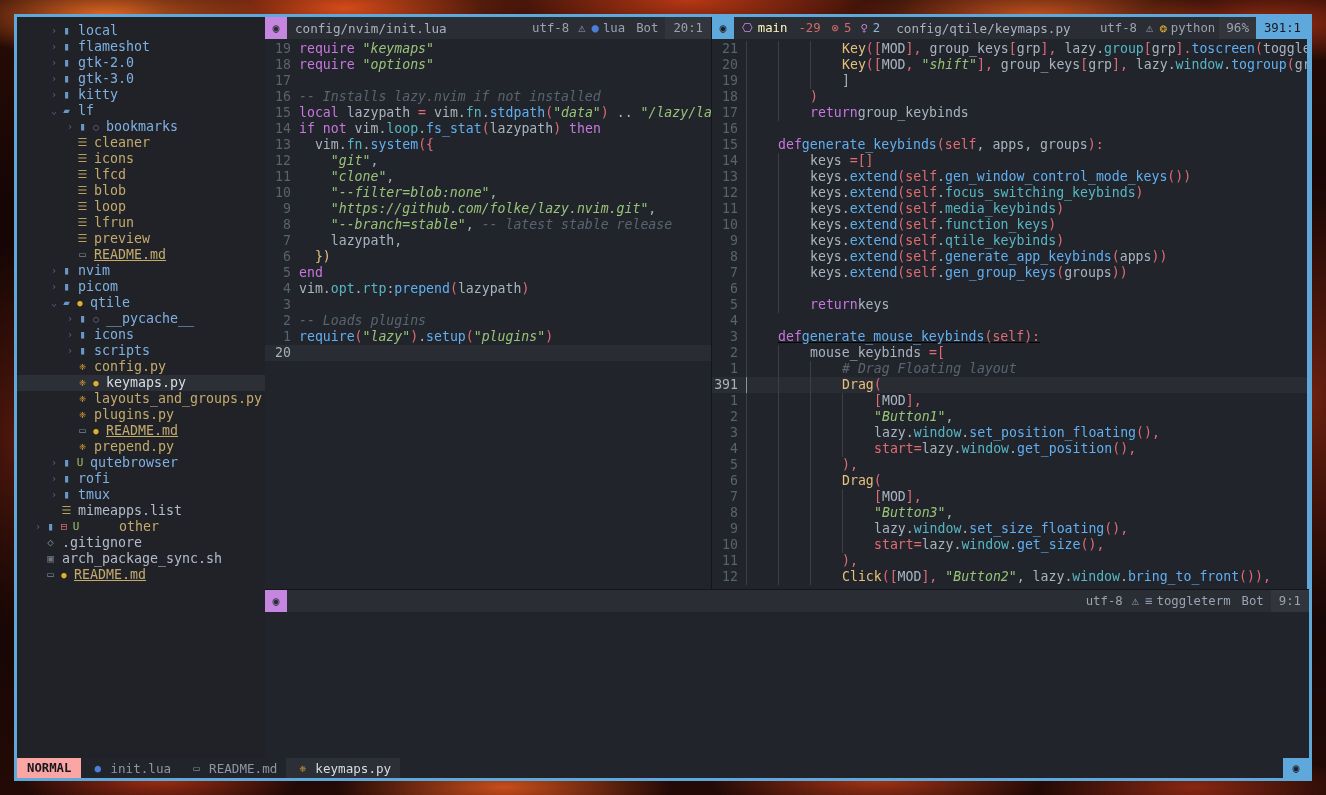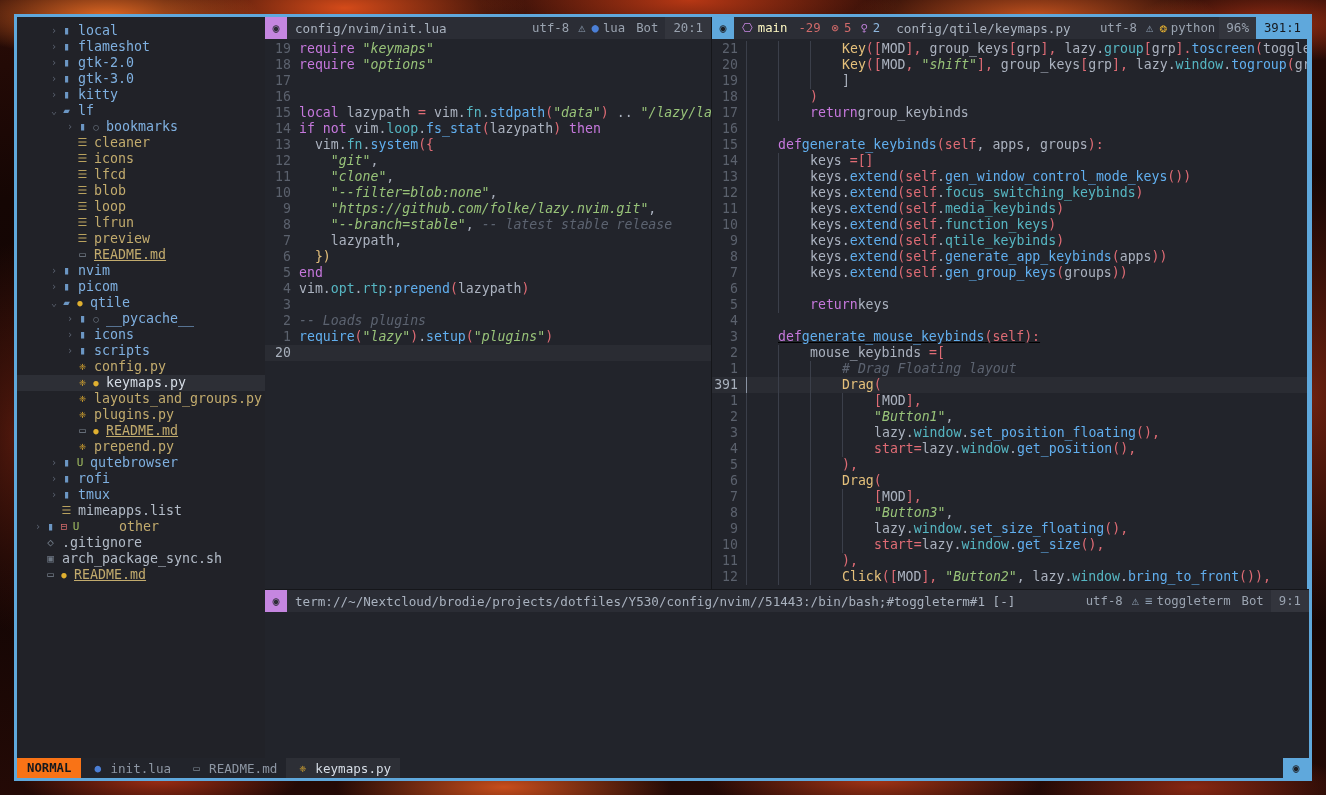--- a/index.html
+++ b/index.html
@@ -123,21 +123,21 @@
   #terminal{flex:1;display:flex;flex-direction:column;min-height:0;border-top:1px solid #15161a;background:#22242b;}
   #term-body{flex:1;font-size:13.2px;line-height:16px;padding:2px 0 0 12px;color:#b3bcc8;white-space:pre;}
   .tm-host{color:#8fb8e0;}
   .tm-branch{color:#d06a8a;}
   .tm-arrow{color:#5fa8dc;}
   
   #statusline{
     height:20px;flex:0 0 20px;display:flex;align-items:center;
     background:#22242b;font-size:12.6px;white-space:nowrap;
   }
-  .mode{background:#f97316;color:#15181d;padding:0 10px;height:20px;line-height:20px;font-weight:bold;font-size:12.3px;}
+  .mode{background:#fca5a5;color:#15181d;padding:0 10px;height:20px;line-height:20px;font-weight:bold;font-size:12.3px;}
   .bufitem{display:flex;align-items:center;gap:5px;padding:0 9px;height:20px;color:#8d96a3;}
   .bufitem.active{background:#2d2f36;color:#d6dde6;}
   .sl-spacer{flex:1;}
   .sl-right{background:#5fa8dc;color:#1d1f24;width:26px;height:20px;display:flex;align-items:center;justify-content:center;font-size:12px;}
   .vscroll{position:absolute;right:0;top:0;width:2px;background:#5fa8dc;}
 </style>
 </head>
 <body>
 
 <div id="wallpaper"></div>
@@ -380,21 +380,21 @@
             <span class="wb-seg" style="color:#8a9aad;padding:0 2px;">⚠</span>
             <span class="wb-seg" style="color:#4b7fd6;padding:0 4px;">●</span>
             <span class="wb-seg" style="padding:0 4px 0 0;">lua</span>
             <span class="wb-seg">Bot</span>
             <span class="wb-pos dim">20:1</span>
           </div>
           <div class="code" id="code-left">
               <div class="ln"><span class="num">19</span><span class="src"><span class="kw">require </span><span class="str">"keymaps"</span></span></div>
               <div class="ln"><span class="num">18</span><span class="src"><span class="kw">require </span><span class="str">"options"</span></span></div>
               <div class="ln"><span class="num">17</span><span class="src"></span></div>
-              <div class="ln"><span class="num">16</span></div>
+              <div class="ln"><span class="num">16</span><span class="src"><span class="cmt">-- Installs lazy.nvim if not installed</span></span></div>
               <div class="ln"><span class="num">15</span><span class="src"><span class="kw">local</span><span class="var"> lazypath </span><span class="kw2">=</span><span class="var"> vim</span><span class="punct">.</span><span class="mod">fn</span><span class="punct">.</span><span class="fn">stdpath</span><span class="kw2">(</span><span class="str">"data"</span><span class="kw2">)</span><span class="var"> .. </span><span class="str">"/lazy/lazy.nvi</span></span></div>
               <div class="ln"><span class="num">14</span><span class="src"><span class="kw">if</span><span class="var"> </span><span class="kw">not</span><span class="var"> vim</span><span class="punct">.</span><span class="mod">loop</span><span class="punct">.</span><span class="fn">fs_stat</span><span class="kw2">(</span><span class="var">lazypath</span><span class="kw2">)</span><span class="var"> </span><span class="kw">then</span></span></div>
               <div class="ln"><span class="num">13</span><span class="src"><span class="var">  vim</span><span class="punct">.</span><span class="mod">fn</span><span class="punct">.</span><span class="fn">system</span><span class="kw2">({</span></span></div>
               <div class="ln"><span class="num">12</span><span class="src"><span class="var">    </span><span class="str">"git"</span><span class="punct">,</span></span></div>
               <div class="ln"><span class="num">11</span><span class="src"><span class="var">    </span><span class="str">"clone"</span><span class="punct">,</span></span></div>
               <div class="ln"><span class="num">10</span><span class="src"><span class="var">    </span><span class="str">"--filter=blob:none"</span><span class="punct">,</span></span></div>
               <div class="ln"><span class="num">9</span><span class="src"><span class="var">    </span><span class="str">"https://github.com/folke/lazy.nvim.git"</span><span class="punct">,</span></span></div>
               <div class="ln"><span class="num">8</span><span class="src"><span class="var">    </span><span class="str">"--branch=stable"</span><span class="punct">, </span><span class="cmt">-- latest stable release</span></span></div>
               <div class="ln"><span class="num">7</span><span class="src"><span class="var">    lazypath</span><span class="punct">,</span></span></div>
               <div class="ln"><span class="num">6</span><span class="src"><span class="def">  })</span></span></div>
@@ -464,21 +464,20 @@
               <div class="ln"><span class="num">10</span><span style="position: relative; width: 128px; flex: 0 0 128px;"><span style="position: absolute; left: 0px; top: 0px; bottom: 0px; width: 1px; background: rgb(59, 63, 74);"></span><span style="position: absolute; left: 32px; top: 0px; bottom: 0px; width: 1px; background: rgb(59, 63, 74);"></span><span style="position: absolute; left: 64px; top: 0px; bottom: 0px; width: 1px; background: rgb(59, 63, 74);"></span><span style="position: absolute; left: 96px; top: 0px; bottom: 0px; width: 1px; background: rgb(59, 63, 74);"></span></span><span class="src"><span class="var"></span><span class="prop">start</span><span class="kw2">=</span><span class="var">lazy</span><span class="punct">.</span><span class="mod">window</span><span class="punct">.</span><span class="fn">get_size</span><span class="kw2">(),</span></span></div>
               <div class="ln"><span class="num">11</span><span style="position: relative; width: 96px; flex: 0 0 96px;"><span style="position: absolute; left: 0px; top: 0px; bottom: 0px; width: 1px; background: rgb(59, 63, 74);"></span><span style="position: absolute; left: 32px; top: 0px; bottom: 0px; width: 1px; background: rgb(59, 63, 74);"></span><span style="position: absolute; left: 64px; top: 0px; bottom: 0px; width: 1px; background: rgb(59, 63, 74);"></span></span><span class="src"><span class="kw2">),</span></span></div>
               <div class="ln"><span class="num">12</span><span style="position: relative; width: 96px; flex: 0 0 96px;"><span style="position: absolute; left: 0px; top: 0px; bottom: 0px; width: 1px; background: rgb(59, 63, 74);"></span><span style="position: absolute; left: 32px; top: 0px; bottom: 0px; width: 1px; background: rgb(59, 63, 74);"></span><span style="position: absolute; left: 64px; top: 0px; bottom: 0px; width: 1px; background: rgb(59, 63, 74);"></span></span><span class="src"><span class="var"></span><span class="def">Click</span><span class="kw2">([</span><span class="var">MOD</span><span class="kw2">], </span><span class="str">"Button2"</span><span class="punct">, </span><span class="var">lazy</span><span class="punct">.</span><span class="mod">window</span><span class="punct">.</span><span class="fn">bring_to_front</span><span class="kw2">()),</span></span></div>
             </div>
         </div>
       </div>
 
       <div id="terminal">
         <div class="winbar">
           <span class="wb-dot inactive">◉</span>
-          <span class="wb-title">term://~/Nextcloud/brodie/projects/dotfiles/Y530/config/nvim//51443:/bin/bash;#toggleterm#1 [-]</span>
           <span class="wb-spacer"></span>
           <span class="wb-seg">utf-8</span>
           <span class="wb-seg" style="color:#8a9aad;padding:0 2px;">⚠</span>
           <span class="wb-seg" style="color:#8a9aad;padding:0 4px;">≡</span>
           <span class="wb-seg" style="padding:0 4px 0 0;">toggleterm</span>
           <span class="wb-seg">Bot</span>
           <span class="wb-pos dim">9:1</span>
         </div>
       </div>
     </div>

